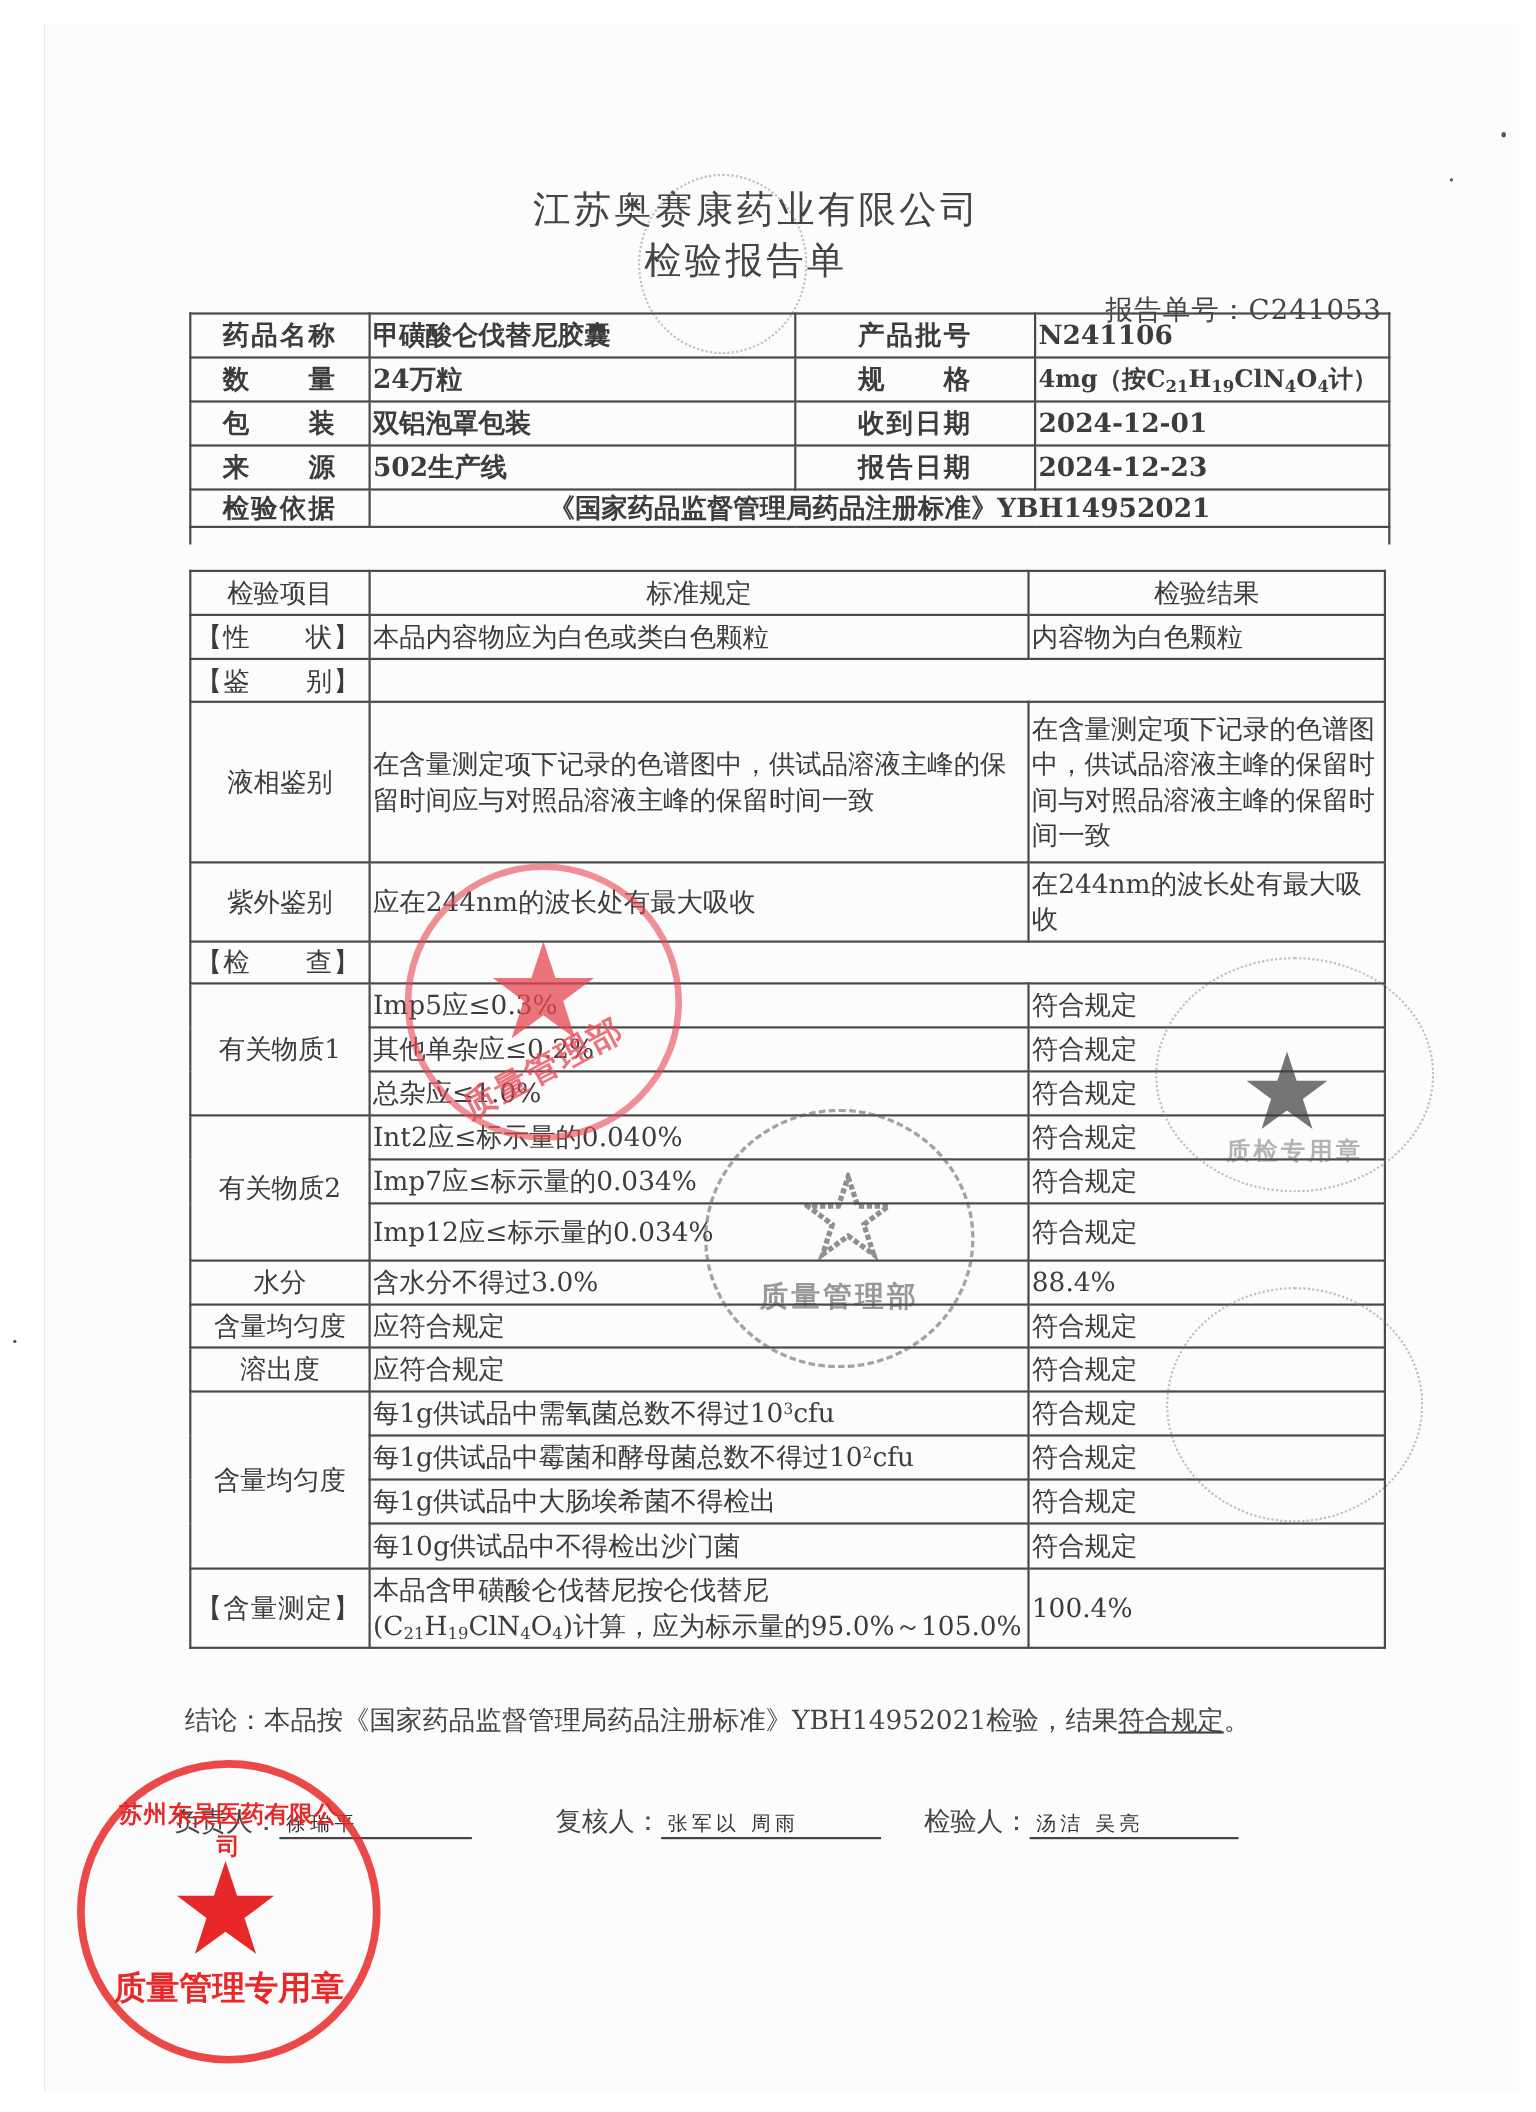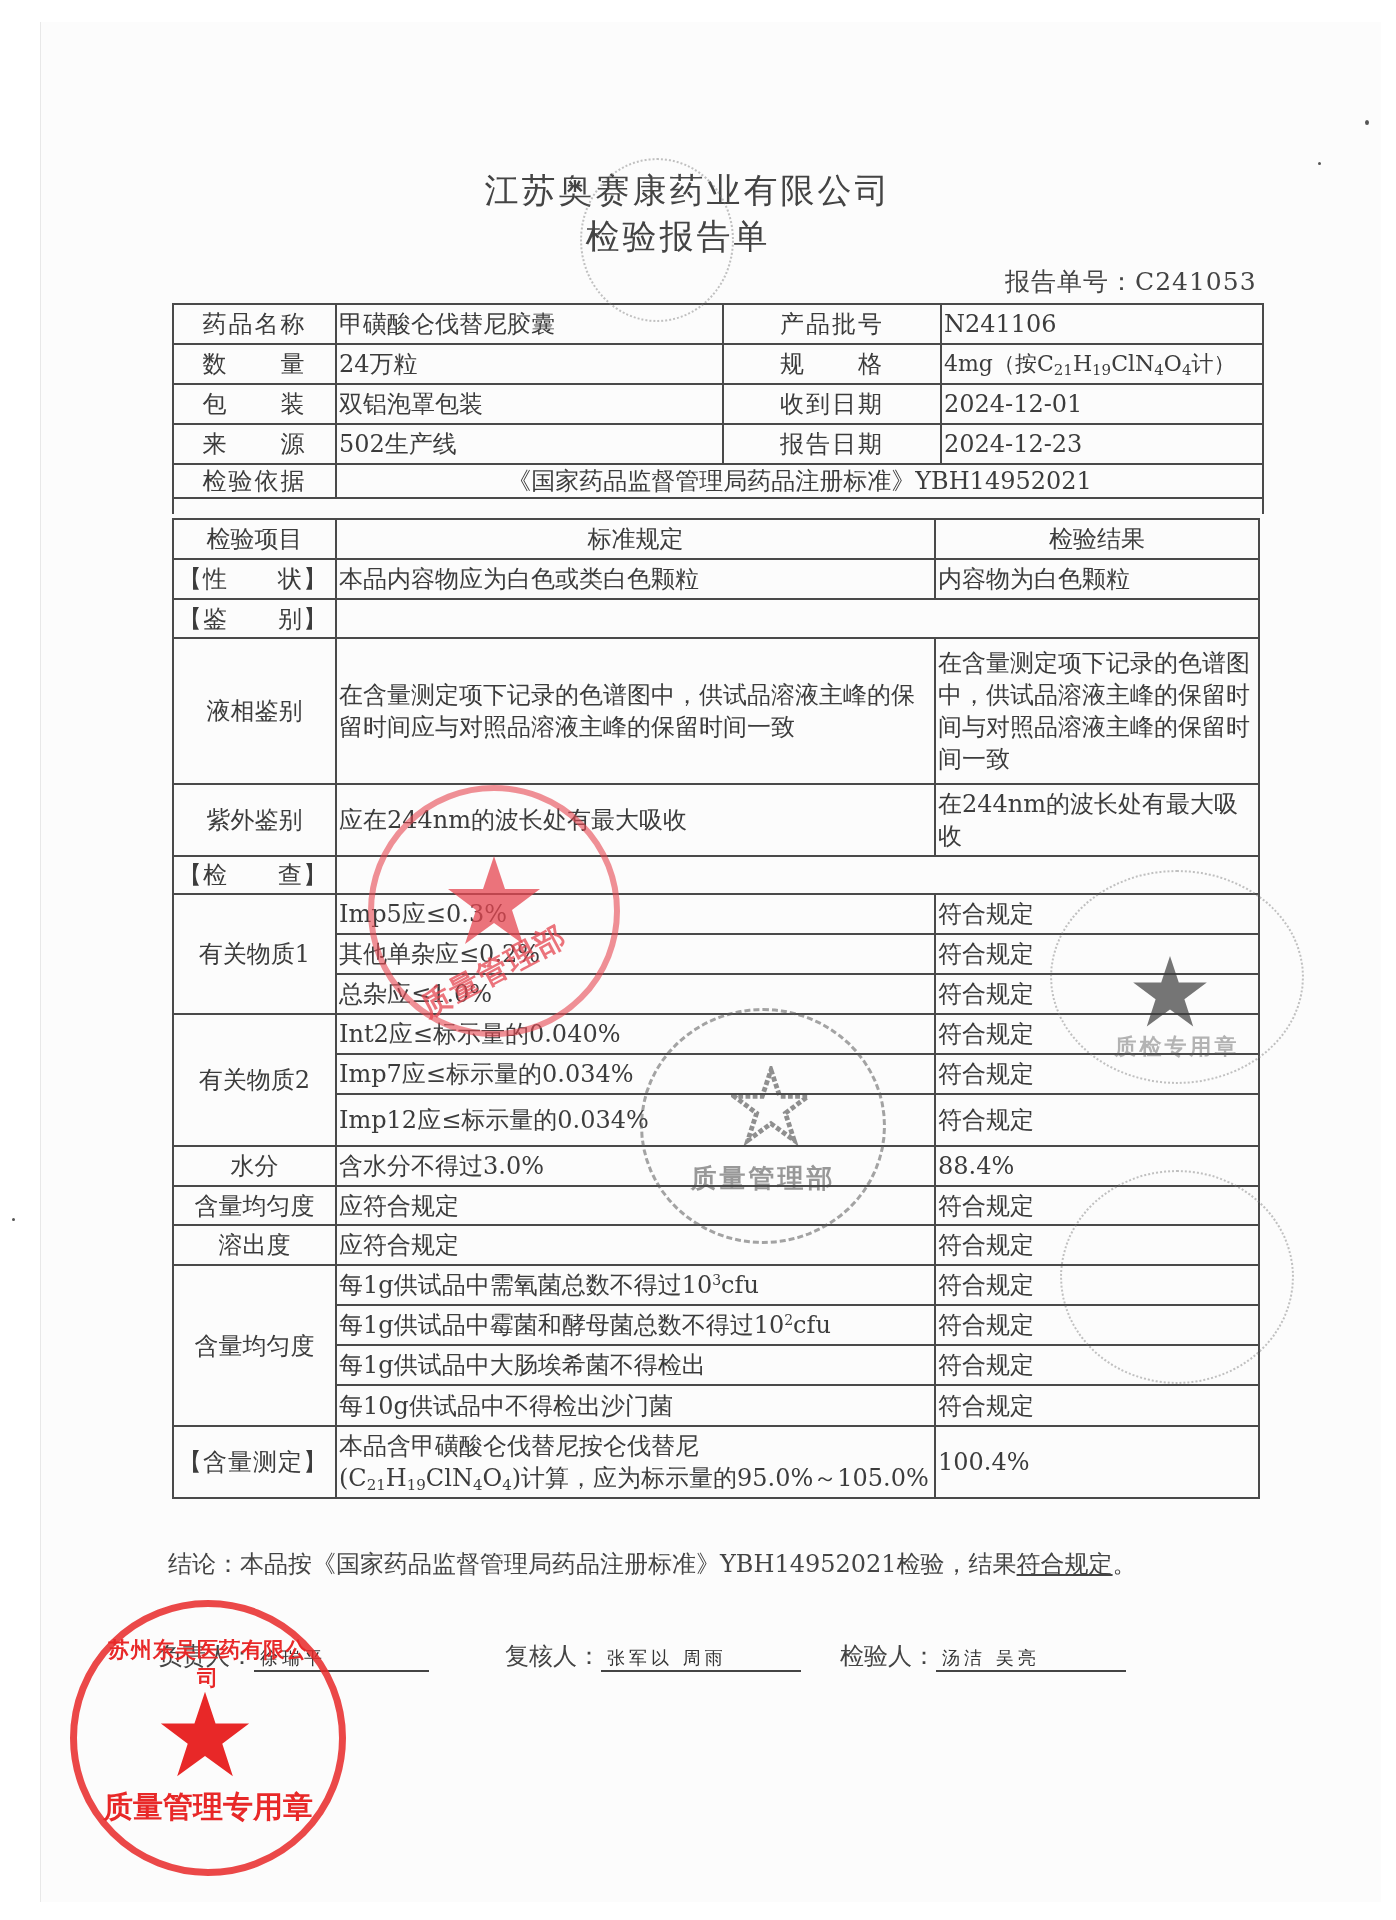--- a/index.html
+++ b/index.html
@@ -36,21 +36,21 @@
 <body>
 
 <div class="paper"></div>
 
 <div class="title t1">江苏奥赛康药业有限公司</div>
 <div class="title t2">检验报告单</div>
 <div class="report-no">
   <span>报告单号：</span><span>C241053</span>
 </div>
 
-<table style="left:172px; top:303px; width:1090px;">
+<table style="left:172px; top:284px; width:1090px;font-weight:bold;">
   <colgroup>
       <col style="width:163px">
       <col style="width:387px">
       <col style="width:218px">
       <col style="width:322px">
     </colgroup>
   <tbody>
       <tr style="height:40px">
     <td class="lbl">药品名称</td>
     <td>甲磺酸仑伐替尼胶囊</td>

